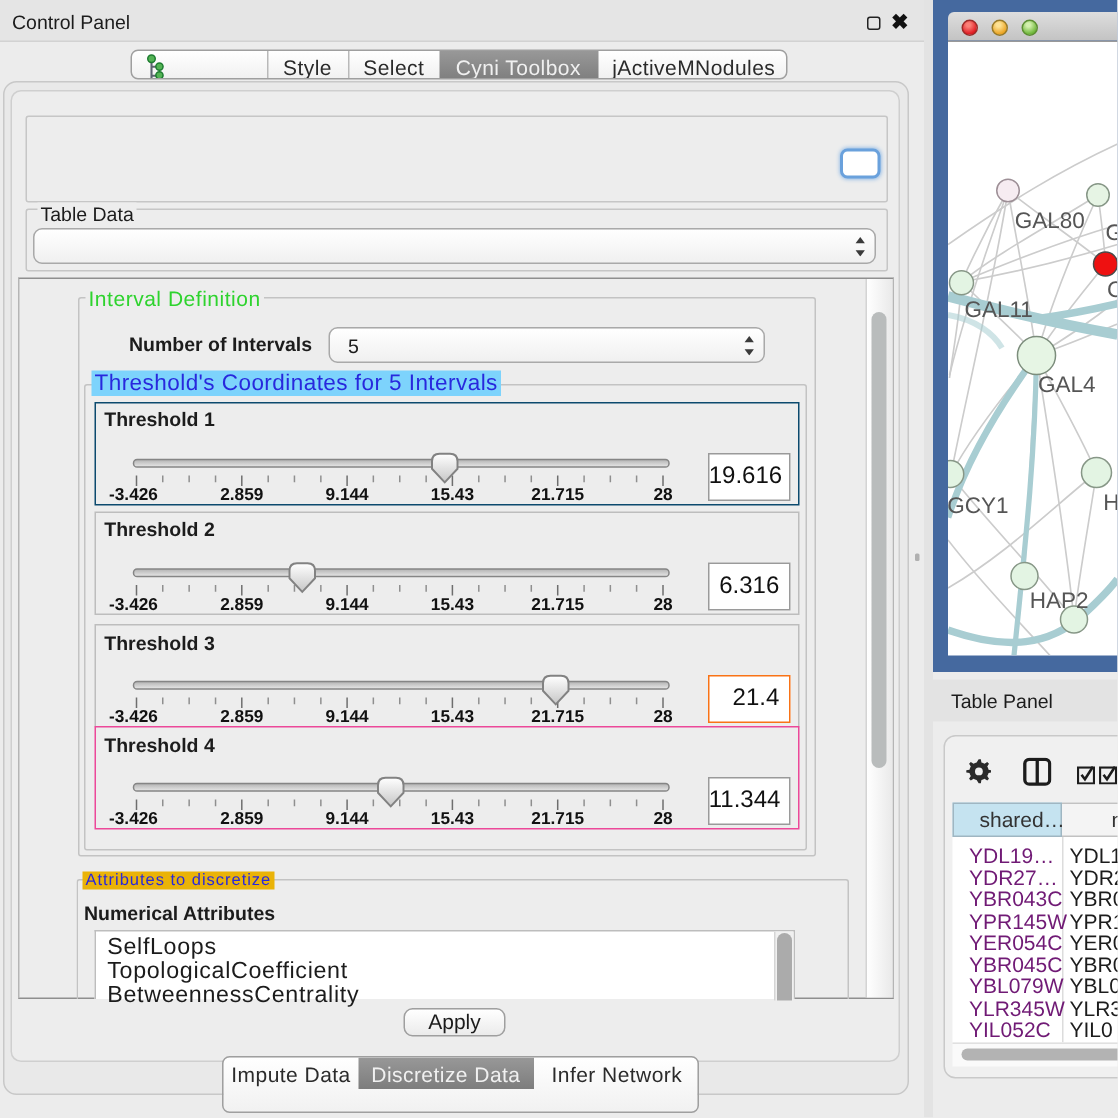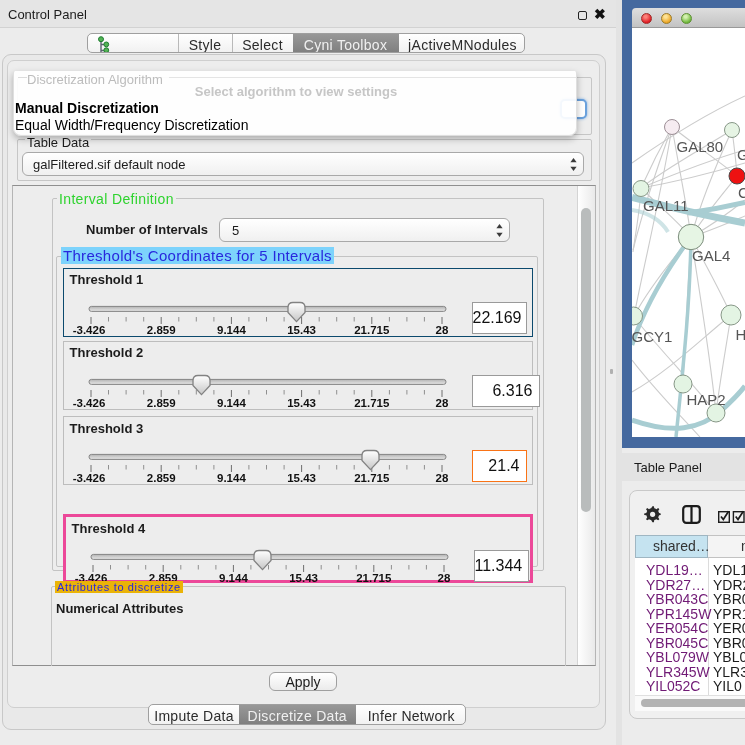--- a/index.html
+++ b/index.html
@@ -42,21 +42,20 @@
 
   <div class="abs" style="left:7px;top:60px;width:593px;height:648px;background:#ededed;border:1px solid #cfcfcf;border-radius:7px;"></div>
 
   <div class="abs" style="left:17px;top:77px;width:575px;height:58px;border:1px solid #c6c6c6;border-radius:2px;"></div>
 
   <div class="abs" style="left:560px;top:99px;width:27px;height:20px;background:#fff;border:2px solid #6aa1dc;border-radius:5px;box-shadow:0 0 3px #7fb0e4;"></div>
 
   <div class="abs" style="left:17px;top:139px;width:575px;height:42px;border:1px solid #c6c6c6;border-radius:2px;"></div>
   <div class="abs t13" style="left:25px;top:134.5px;background:#ededed;padding:0 2px;">Table Data</div>
   <div class="abs" style="left:22px;top:152px;width:562px;height:24px;background:linear-gradient(#ffffff,#f0f0f0);border:1px solid #a9a9a9;border-radius:6px;">
-    <div class="abs t13" style="left:10px;top:4px;">galFiltered.sif default node</div>
     <svg class="abs" style="right:6.5px;top:5px;" width="7" height="13" viewBox="0 0 7 13">
       <path d="M3.5 0 L6.6 4.2 L0.4 4.2 Z" fill="#3a3a3a"></path>
       <path d="M3.5 13 L6.6 8.8 L0.4 8.8 Z" fill="#3a3a3a"></path>
     </svg>
   </div>
 
   <div class="abs" style="left:12px;top:185px;width:584px;height:481px;border-top:1px solid #8f8f8f;border-left:1px solid #b5b5b5;border-right:1px solid #b5b5b5;border-bottom:1px solid #8f8f8f;background:#ededed;"></div>
 
   <div class="abs" style="left:577px;top:186px;width:18px;height:479px;background:linear-gradient(90deg,#ffffff,#f2f2f2 60%,#e9e9e9);border-left:1px solid #d4d4d4;"></div>
   <div class="abs" style="left:581px;top:208px;width:10px;height:304px;background:#b9bcbc;border-radius:5px;"></div>
@@ -113,21 +112,21 @@
       <line x1="378" y1="48" x2="378" y2="55" stroke="#6e6e6e" stroke-width="1"></line>
       <text x="25" y="64.5" text-anchor="middle" font-size="11.5" font-weight="bold" fill="#111">-3.426</text>
       <text x="97.2" y="64.5" text-anchor="middle" font-size="11.5" font-weight="bold" fill="#111">2.859</text>
       <text x="167.4" y="64.5" text-anchor="middle" font-size="11.5" font-weight="bold" fill="#111">9.144</text>
       <text x="237.6" y="64.5" text-anchor="middle" font-size="11.5" font-weight="bold" fill="#111">15.43</text>
       <text x="307.8" y="64.5" text-anchor="middle" font-size="11.5" font-weight="bold" fill="#111">21.715</text>
       <text x="378" y="64.5" text-anchor="middle" font-size="11.5" font-weight="bold" fill="#111">28</text>
       <path d="M 224.0 38.5 Q 224.0 33.5 229.0 33.5 L 236.0 33.5 Q 241.0 33.5 241.0 38.5 L 241.0 43.5 L 232.5 52.6 L 224.0 43.5 Z" fill="url(#tg267.5)" stroke="#828282" stroke-width="1.3"></path>
     </svg>
     <div class="abs" style="left:407.5px;top:33px;width:55px;height:32px;background:#fff;border:1px solid #9a9a9a;text-align:right;">
-      <span style="font-size:16px;line-height:30px;padding-right:6px;color:#111;">22.169</span>
+      <span style="font-size:16px;line-height:30px;padding-right:6px;color:#111;">19.616</span>
     </div>
   </div>
   <div class="abs" style="left:63px;top:340.7px;width:470px;height:69px;border:1px solid #bdbdbd;background:#ededed;">
     <div class="abs t13 bold" style="left:5.5px;top:3.5px;">Threshold 2</div>
     <svg class="abs" style="left:0;top:0;" width="470" height="69" viewBox="0 0 470 69" font-family="Liberation Sans, sans-serif">
       <defs>
         <linearGradient id="tg340.7" x1="0" y1="0" x2="0" y2="1">
           <stop offset="0" stop-color="#ffffff"></stop>
             <stop offset="1" stop-color="#c6c6c6"></stop>
         </linearGradient>
@@ -159,21 +158,21 @@
       <line x1="360.4" y1="48" x2="360.4" y2="52.5" stroke="#8f8f8f" stroke-width="1"></line>
       <line x1="378" y1="48" x2="378" y2="55" stroke="#6e6e6e" stroke-width="1"></line>
       <text x="25" y="64.5" text-anchor="middle" font-size="11.5" font-weight="bold" fill="#111">-3.426</text>
       <text x="97.2" y="64.5" text-anchor="middle" font-size="11.5" font-weight="bold" fill="#111">2.859</text>
       <text x="167.4" y="64.5" text-anchor="middle" font-size="11.5" font-weight="bold" fill="#111">9.144</text>
       <text x="237.6" y="64.5" text-anchor="middle" font-size="11.5" font-weight="bold" fill="#111">15.43</text>
       <text x="307.8" y="64.5" text-anchor="middle" font-size="11.5" font-weight="bold" fill="#111">21.715</text>
       <text x="378" y="64.5" text-anchor="middle" font-size="11.5" font-weight="bold" fill="#111">28</text>
       <path d="M 129.0 38.5 Q 129.0 33.5 134.0 33.5 L 141.0 33.5 Q 146.0 33.5 146.0 38.5 L 146.0 43.5 L 137.5 52.6 L 129.0 43.5 Z" fill="url(#tg340.7)" stroke="#828282" stroke-width="1.3"></path>
     </svg>
-    <div class="abs" style="left:407.5px;top:33px;width:68px;height:32px;background:#fff;border:1px solid #9a9a9a;text-align:right;">
+    <div class="abs" style="left:407.5px;top:33px;width:55px;height:32px;background:#fff;border:1px solid #9a9a9a;text-align:right;">
       <span style="font-size:16px;line-height:30px;padding-right:6px;color:#111;">6.316</span>
     </div>
   </div>
   <div class="abs" style="left:63px;top:416.3px;width:470px;height:69px;border:1px solid #bdbdbd;background:#ededed;">
     <div class="abs t13 bold" style="left:5.5px;top:3.5px;">Threshold 3</div>
     <svg class="abs" style="left:0;top:0;" width="470" height="69" viewBox="0 0 470 69" font-family="Liberation Sans, sans-serif">
       <defs>
         <linearGradient id="tg416.3" x1="0" y1="0" x2="0" y2="1">
           <stop offset="0" stop-color="#ffffff"></stop>
             <stop offset="1" stop-color="#c6c6c6"></stop>
@@ -210,21 +209,21 @@
       <text x="167.4" y="64.5" text-anchor="middle" font-size="11.5" font-weight="bold" fill="#111">9.144</text>
       <text x="237.6" y="64.5" text-anchor="middle" font-size="11.5" font-weight="bold" fill="#111">15.43</text>
       <text x="307.8" y="64.5" text-anchor="middle" font-size="11.5" font-weight="bold" fill="#111">21.715</text>
       <text x="378" y="64.5" text-anchor="middle" font-size="11.5" font-weight="bold" fill="#111">28</text>
       <path d="M 298.0 38.5 Q 298.0 33.5 303.0 33.5 L 310.0 33.5 Q 315.0 33.5 315.0 38.5 L 315.0 43.5 L 306.5 52.6 L 298.0 43.5 Z" fill="url(#tg416.3)" stroke="#828282" stroke-width="1.3"></path>
     </svg>
     <div class="abs" style="left:407.5px;top:33px;width:55px;height:32px;background:#fff;border:1px solid #f97316;text-align:right;">
       <span style="font-size:16px;line-height:30px;padding-right:6px;color:#111;">21.4</span>
     </div>
   </div>
-  <div class="abs" style="left:63px;top:514px;width:470px;height:69px;border:3px solid #ec4899;background:#ededed;">
+  <div class="abs" style="left:63px;top:484px;width:470px;height:69px;border:1px solid #ec4899;background:#ededed;">
     <div class="abs t13 bold" style="left:5.5px;top:3.5px;">Threshold 4</div>
     <svg class="abs" style="left:0;top:0;" width="470" height="69" viewBox="0 0 470 69" font-family="Liberation Sans, sans-serif">
       <defs>
         <linearGradient id="tg491.9" x1="0" y1="0" x2="0" y2="1">
           <stop offset="0" stop-color="#ffffff"></stop>
             <stop offset="1" stop-color="#c6c6c6"></stop>
         </linearGradient>
         <linearGradient id="trkg" x1="0" y1="0" x2="0" y2="1">
           <stop offset="0" stop-color="#b3b3b3"></stop>
             <stop offset="1" stop-color="#e8e8e8"></stop>
@@ -261,40 +260,37 @@
       <path d="M 188.0 38.5 Q 188.0 33.5 193.0 33.5 L 200.0 33.5 Q 205.0 33.5 205.0 38.5 L 205.0 43.5 L 196.5 52.6 L 188.0 43.5 Z" fill="url(#tg491.9)" stroke="#828282" stroke-width="1.3"></path>
     </svg>
     <div class="abs" style="left:407.5px;top:33px;width:55px;height:32px;background:#fff;border:1px solid #9a9a9a;text-align:right;">
       <span style="font-size:16px;line-height:30px;padding-right:6px;color:#111;">11.344</span>
     </div>
   </div>
 
   <div class="abs" style="left:51px;top:586px;width:515px;height:120px;border:1px solid #c3c3c3;border-radius:2px;clip-path:inset(0 0 40px 0);"></div>
   <div class="abs" style="left:55px;top:581px;background:#eab308;padding:0 2px;color:#2828dd;font-size:11px;letter-spacing:0.65px;">Attributes to discretize</div>
   <div class="abs t13 bold" style="left:56px;top:600.5px;">Numerical Attributes</div>
+  <div class="abs" style="left:63px;top:620px;width:467px;height:46px;background:#fff;border:1px solid #bdbdbd;border-bottom:none;">
+    <div class="abs" style="left:7.5px;top:2.5px;font-size:15.5px;letter-spacing:0.45px;color:#1c1c1c;line-height:16.2px;">SelfLoops<br>TopologicalCoefficient<br>BetweennessCentrality</div>
+    <div class="abs" style="right:0;top:0;width:13px;height:46px;background:#f0f0f0;border-left:1px solid #d5d5d5;"></div>
+    <div class="abs" style="right:1.5px;top:1px;width:10px;height:45px;background:#ababab;border-radius:5px 5px 0 0;"></div>
+  </div>
 
   <div class="abs" style="left:269px;top:672px;width:68px;height:19px;background:linear-gradient(#ffffff,#ebebeb);border:1px solid #9f9f9f;border-radius:6px;text-align:center;">
     <span style="font-size:14px;line-height:17px;color:#1c1c1c;">Apply</span>
   </div>
 
-  <div class="abs" style="left:148px;top:704px;width:318px;height:21px;background:linear-gradient(#ffffff,#f1f1f1);border:1px solid #9f9f9f;border-radius:5px;overflow:hidden;">
+  <div class="abs" style="left:148px;top:704px;width:318px;height:38px;background:linear-gradient(#ffffff,#f1f1f1);border:1px solid #9f9f9f;border-radius:5px;overflow:hidden;">
     <div class="abs" style="left:90px;top:0;width:116.5px;height:21px;background:linear-gradient(#989898,#7d7d7d);"></div>
     <div class="abs tabt" style="left:0;width:90px;top:3px;text-align:center;">Impute Data</div>
     <div class="abs tabt" style="left:90px;width:116.5px;top:3px;text-align:center;color:#f0f0f0;">Discretize Data</div>
     <div class="abs tabt" style="left:206.5px;width:111.5px;top:3px;text-align:center;">Infer Network</div>
   </div>
 
-  <div class="abs" style="left:13px;top:71px;width:564px;height:65px;background:rgba(255,255,255,0.93);border:1px solid rgba(0,0,0,0.12);border-top:none;border-radius:2px 2px 8px 8px;box-shadow:0 3px 7px rgba(0,0,0,0.28);">
-    <div class="abs" style="left:4px;top:6px;width:9px;height:1px;background:#dcdcdc;"></div>
-    <div class="abs" style="left:155px;top:6px;width:407px;height:1px;background:#e4e4e4;"></div>
-    <div class="abs" style="left:13px;top:1px;font-size:13px;color:#bcbcbc;">Discretization Algorithm</div>
-    <div class="abs bold" style="left:0;top:13px;width:564px;text-align:center;font-size:13px;color:#c6c6c6;">Select algorithm to view settings</div>
-    <div class="abs bold" style="left:1px;top:29px;font-size:14px;color:#000;">Manual Discretization</div>
-    <div class="abs" style="left:1px;top:45.5px;font-size:14px;color:#000;">Equal Width/Frequency Discretization</div>
-  </div>
 </div>
 
 <div class="abs" style="left:616px;top:0;width:6px;height:745px;background:#e3e3e3;"></div>
 
 <div class="abs" style="left:622px;top:0;width:123px;height:448px;background:#45699f;">
   <div class="abs" style="left:10px;top:8px;width:113px;height:20px;background:linear-gradient(#dedede,#c3c3c3);border-bottom:1px solid #999;border-radius:4px 0 0 0;">
     <div class="abs" style="left:9px;top:4.5px;width:11px;height:11px;border-radius:50%;background:radial-gradient(circle at 40% 30%,#fb8078 15%,#e01c24 70%,#c11b20);border:0.5px solid #9d2b28;"></div>
     <div class="abs" style="left:29px;top:4.5px;width:11px;height:11px;border-radius:50%;background:radial-gradient(circle at 40% 30%,#fde294 15%,#eca626 70%,#d29221);border:0.5px solid #9a7b28;"></div>
     <div class="abs" style="left:49px;top:4.5px;width:11px;height:11px;border-radius:50%;background:radial-gradient(circle at 40% 30%,#d3f0ae 15%,#70b83c 70%,#5fa232);border:0.5px solid #5d8f33;"></div>
   </div>

